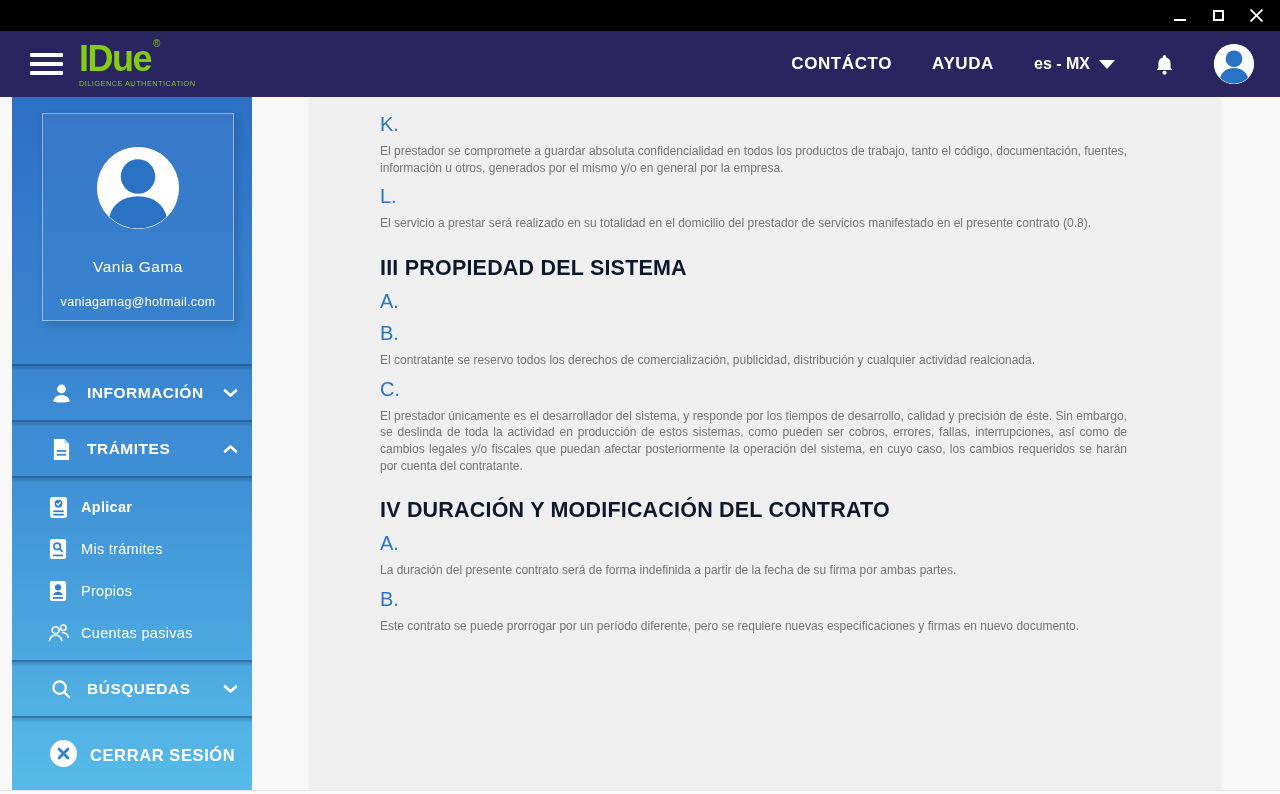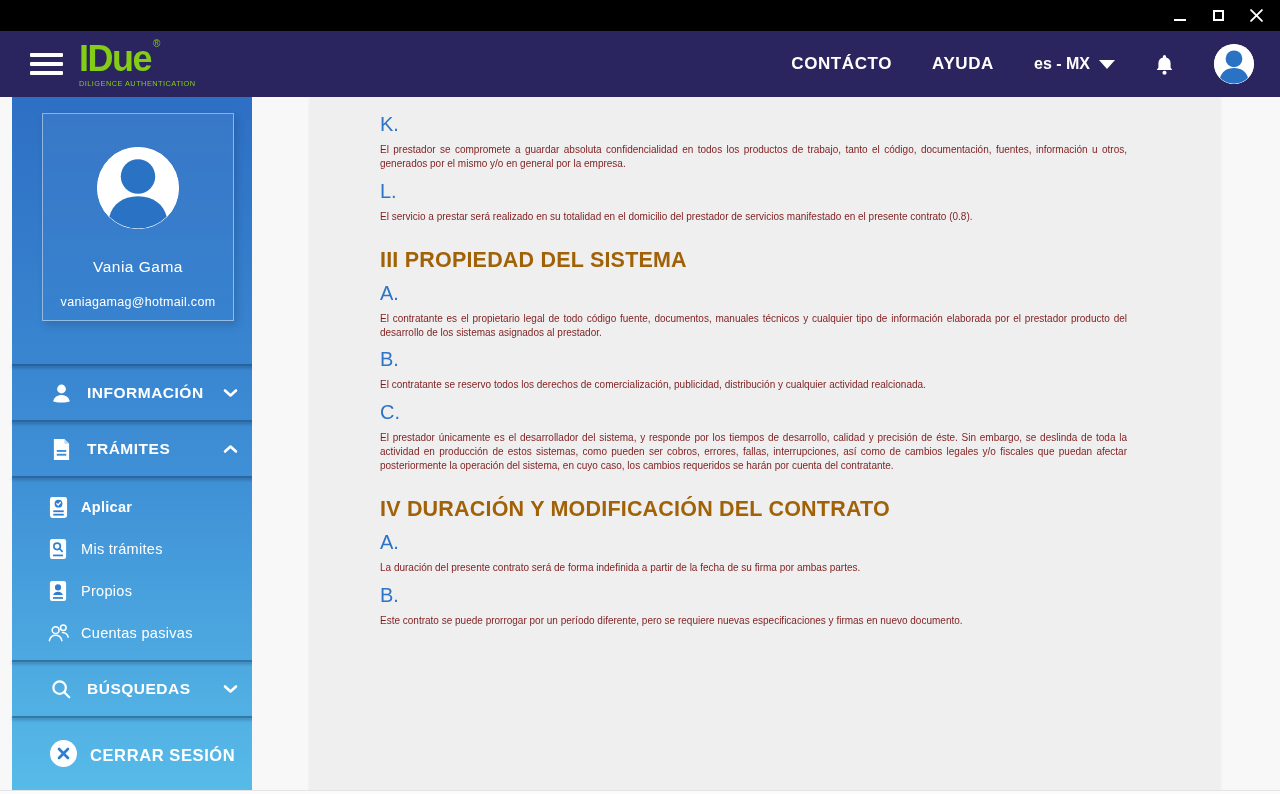--- a/index.html
+++ b/index.html
@@ -65,22 +65,22 @@
   .logout-label { font-size:16.5px; font-weight:700; letter-spacing:0.6px; }
   
   .main { position:absolute; left:252px; top:97px; right:0; bottom:4px; background:#f8f8f9; overflow:hidden; }
   .doc-card {
     position:absolute; left:58px; top:0; width:910px; bottom:-12px;
     background:#efeff0; box-shadow:0 1px 4px rgba(0,0,0,.08);
     padding:16px 93px 0 70px;
   }
   .sub-h { color:#2b74c8; font-size:20px; font-weight:500; margin:9px 0 7px; }
   .sub-h.first { margin-top:0; }
-  .main-h { color:#a16207; font-size:21.5px; font-weight:700; letter-spacing:0.2px; margin:24px 0 9px; }
-  .doc-p { color:#7f1d1d; font-size:10px; line-height:1.39; text-align:justify; margin:0 0 9px; }
+  .main-h { color:#0f172a; font-size:21.5px; font-weight:700; letter-spacing:0.2px; margin:24px 0 9px; }
+  .doc-p { color:#737373; font-size:12px; line-height:1.39; text-align:justify; margin:0 0 9px; }
   
   .bottom-strip { position:absolute; left:0; bottom:0; width:1280px; height:4px; background:#fbfbfb; border-top:1px solid #e4e4e4; }
 </style>
 </head>
 <body>
 
 <div class="titlebar">
   <div class="win-btns">
     <button class="win-btn">
         <span class="glyph-min"></span>
@@ -267,21 +267,20 @@
   <div class="doc-card">
     <h3 class="sub-h first">K.</h3>
     <p class="doc-p">El prestador se compromete a guardar absoluta confidencialidad en todos los productos de trabajo, tanto el código, documentación, fuentes, información u otros, generados por el mismo y/o en general por la empresa.</p>
 
     <h3 class="sub-h">L.</h3>
     <p class="doc-p">El servicio a prestar será realizado en su totalidad en el domicilio del prestador de servicios manifestado en el presente contrato (0.8).</p>
 
     <h2 class="main-h">III PROPIEDAD DEL SISTEMA</h2>
 
     <h3 class="sub-h">A.</h3>
-    <p class="doc-p">El contratante es el propietario legal de todo código fuente, documentos, manuales técnicos y cualquier tipo de información elaborada por el prestador producto del desarrollo de los sistemas asignados al prestador.</p>
 
     <h3 class="sub-h">B.</h3>
     <p class="doc-p">El contratante se reservo todos los derechos de comercialización, publicidad, distribución y cualquier actividad realcionada.</p>
 
     <h3 class="sub-h">C.</h3>
     <p class="doc-p">El prestador únicamente es el desarrollador del sistema, y responde por los tiempos de desarrollo, calidad y precisión de éste. Sin embargo, se deslinda de toda la actividad en producción de estos sistemas, como pueden ser cobros, errores, fallas, interrupciones, así como de cambios legales y/o fiscales que puedan afectar posteriormente la operación del sistema, en cuyo caso, los cambios requeridos se harán por cuenta del contratante.</p>
 
     <h2 class="main-h">IV DURACIÓN Y MODIFICACIÓN DEL CONTRATO</h2>
 
     <h3 class="sub-h">A.</h3>

